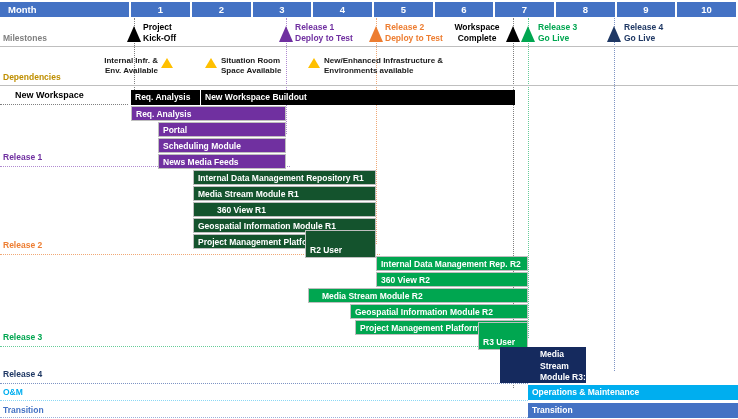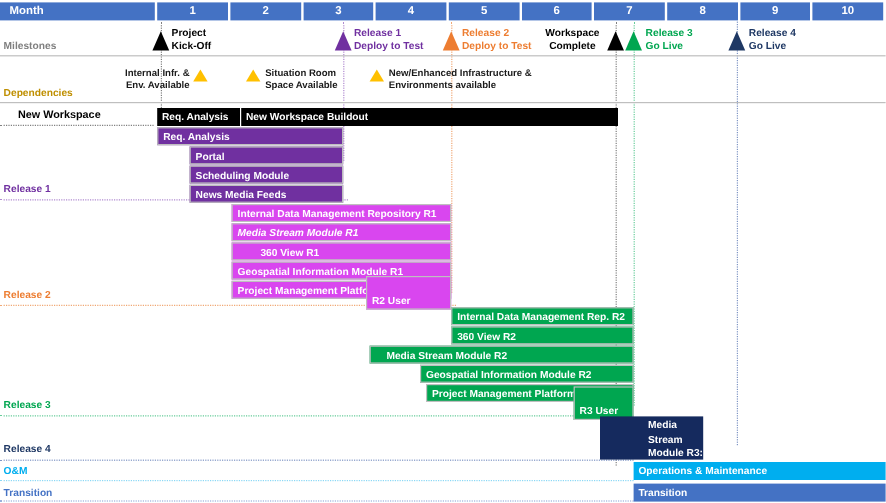--- a/index.html
+++ b/index.html
@@ -29,21 +29,21 @@
   
   .ms-text{position:absolute;font-size:8.5px;font-weight:bold;line-height:10.5px;white-space:nowrap;}
   .dep-text{position:absolute;font-size:8px;font-weight:bold;line-height:10px;color:#1a1a1a;}
 
   
   .bar{position:absolute;height:15px;line-height:15px;font-size:8.5px;font-weight:bold;
        color:#ffffff;padding-left:4px;box-sizing:border-box;overflow:hidden;white-space:nowrap;}
   .bar.tall{line-height:11px;white-space:normal;padding-top:14px;}
   .bar-black{background:#000000;}
   .bar-purple{background:#7030a0;border:1px solid #bfbfbf;}
-  .bar-orange{background:#d946ef;border:1px solid #bfbfbf;}
+  .bar-orange{background:#14532d;border:1px solid #bfbfbf;}
   .bar-green{background:#00a650;border:1px solid #bfbfbf;}
   .bar-navy{background:#152a5e;}
   .bar-cyan{background:#00aeef;}
   .bar-blue{background:#4472c4;}
 
   
   .hrule{position:absolute;left:0;height:0;border-top:1px solid #bfbfbf;}
 </style>
 </head>
 <body>
@@ -140,21 +140,21 @@
 
   <div class="bar bar-purple" style="left:131px;top:106px;width:155px;">Req. Analysis</div>
   <div class="bar bar-purple" style="left:158px;top:122px;width:128px;">Portal</div>
   <div class="bar bar-purple" style="left:158px;top:138px;width:128px;">Scheduling Module</div>
   <div class="bar bar-purple" style="left:158px;top:154px;width:128px;">News Media Feeds</div>
 
   <div class="band-label" style="top:240px;color:#ed7d31;">Release 2</div>
   <div class="band-rule" style="left:0;top:254px;width:380px;border-top:1px dotted #f0a875;"></div>
 
   <div class="bar bar-orange" style="left:193px;top:170px;width:183px;">Internal Data Management Repository R1</div>
-  <div class="bar bar-orange" style="left:193px;top:186px;width:183px;font-style:italic;">Media Stream Module R1</div>
+  <div class="bar bar-orange" style="left:193px;top:186px;width:183px;">Media Stream Module R1</div>
   <div class="bar bar-orange" style="left:193px;top:202px;width:183px;padding-left:23px;">360 View R1</div>
   <div class="bar bar-orange" style="left:193px;top:218px;width:183px;">Geospatial Information Module R1</div>
   <div class="bar bar-orange" style="left:193px;top:234px;width:183px;">Project Management Platform R1</div>
   <div class="bar bar-orange tall" style="left:305px;top:230px;width:71px;height:28px;">R2 User Training</div>
 
   <div class="band-label" style="top:332px;color:#00a650;">Release 3</div>
   <div class="band-rule" style="left:0;top:346px;width:528px;border-top:1px dotted #66cc99;"></div>
 
   <div class="bar bar-green" style="left:376px;top:256px;width:152px;">Internal Data Management Rep. R2</div>
   <div class="bar bar-green" style="left:376px;top:272px;width:152px;">360 View R2</div>

